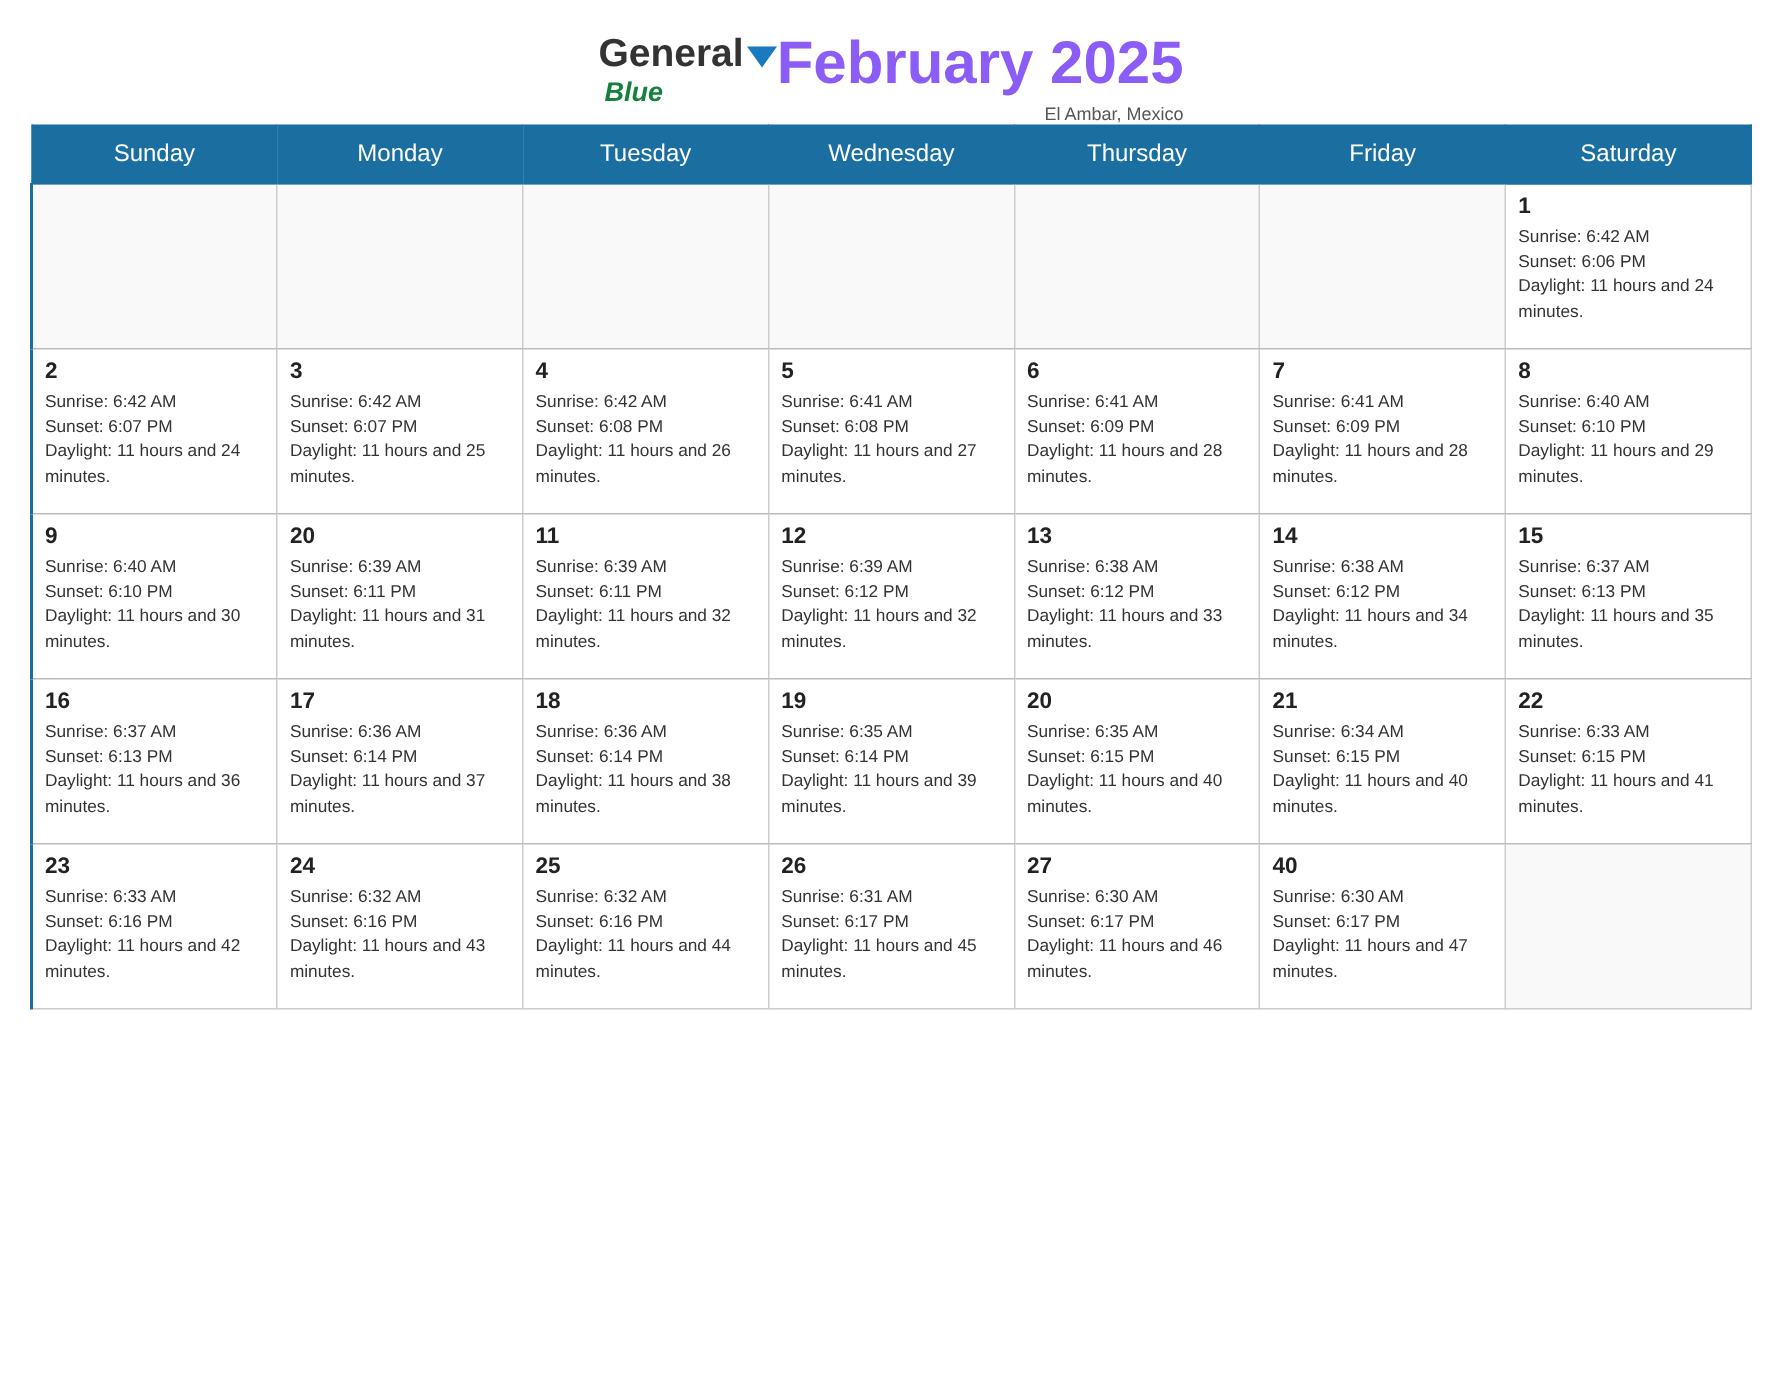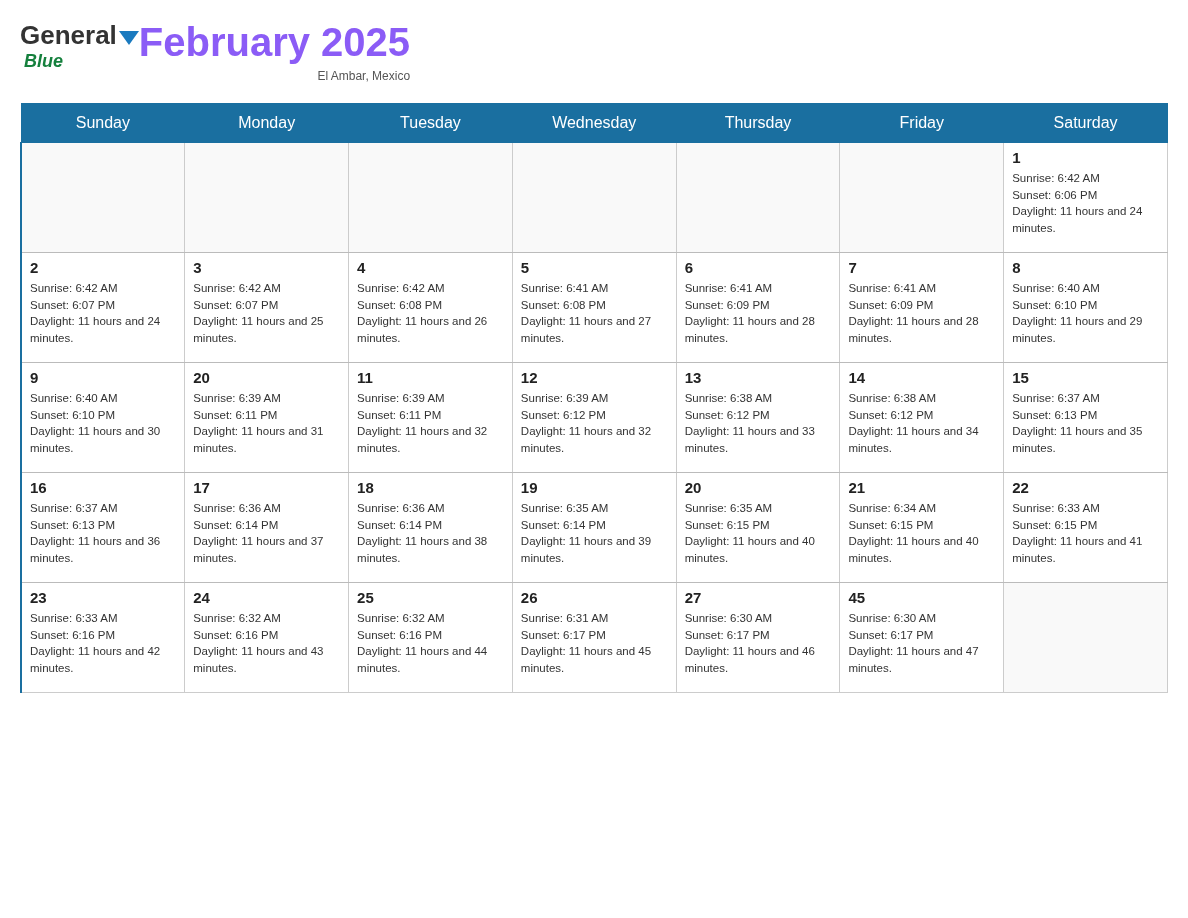--- a/index.html
+++ b/index.html
@@ -5,23 +5,22 @@
     * { margin: 0; padding: 0; box-sizing: border-box; }
     body {
       font-family: Arial, sans-serif;
       background: #fff;
       width: 1188px;
       min-height: 918px;
       padding: 20px;
     }
     .header {
       display: flex;
-      justify-content: flex-start;
+      justify-content: center;
       align-items: flex-start;
-      margin-bottom: 20px;
     }
     .logo {
       display: flex;
       flex-direction: column;
       align-items: flex-start;
     }
     .logo-text {
       display: flex;
       align-items: center;
       font-size: 26px;
@@ -247,19 +246,19 @@
         </td>
         <td>
           <div class="day-number">26</div>
           <div class="day-info">Sunrise: 6:31 AM<br>Sunset: 6:17 PM<br>Daylight: 11 hours and 45 minutes.</div>
         </td>
         <td>
           <div class="day-number">27</div>
           <div class="day-info">Sunrise: 6:30 AM<br>Sunset: 6:17 PM<br>Daylight: 11 hours and 46 minutes.</div>
         </td>
         <td>
-          <div class="day-number">45</div>
+          <div class="day-number">40</div>
           <div class="day-info">Sunrise: 6:30 AM<br>Sunset: 6:17 PM<br>Daylight: 11 hours and 47 minutes.</div>
         </td>
         <td class="empty"></td>
       </tr>
     </tbody>
 </table>
 
 </body></html>

